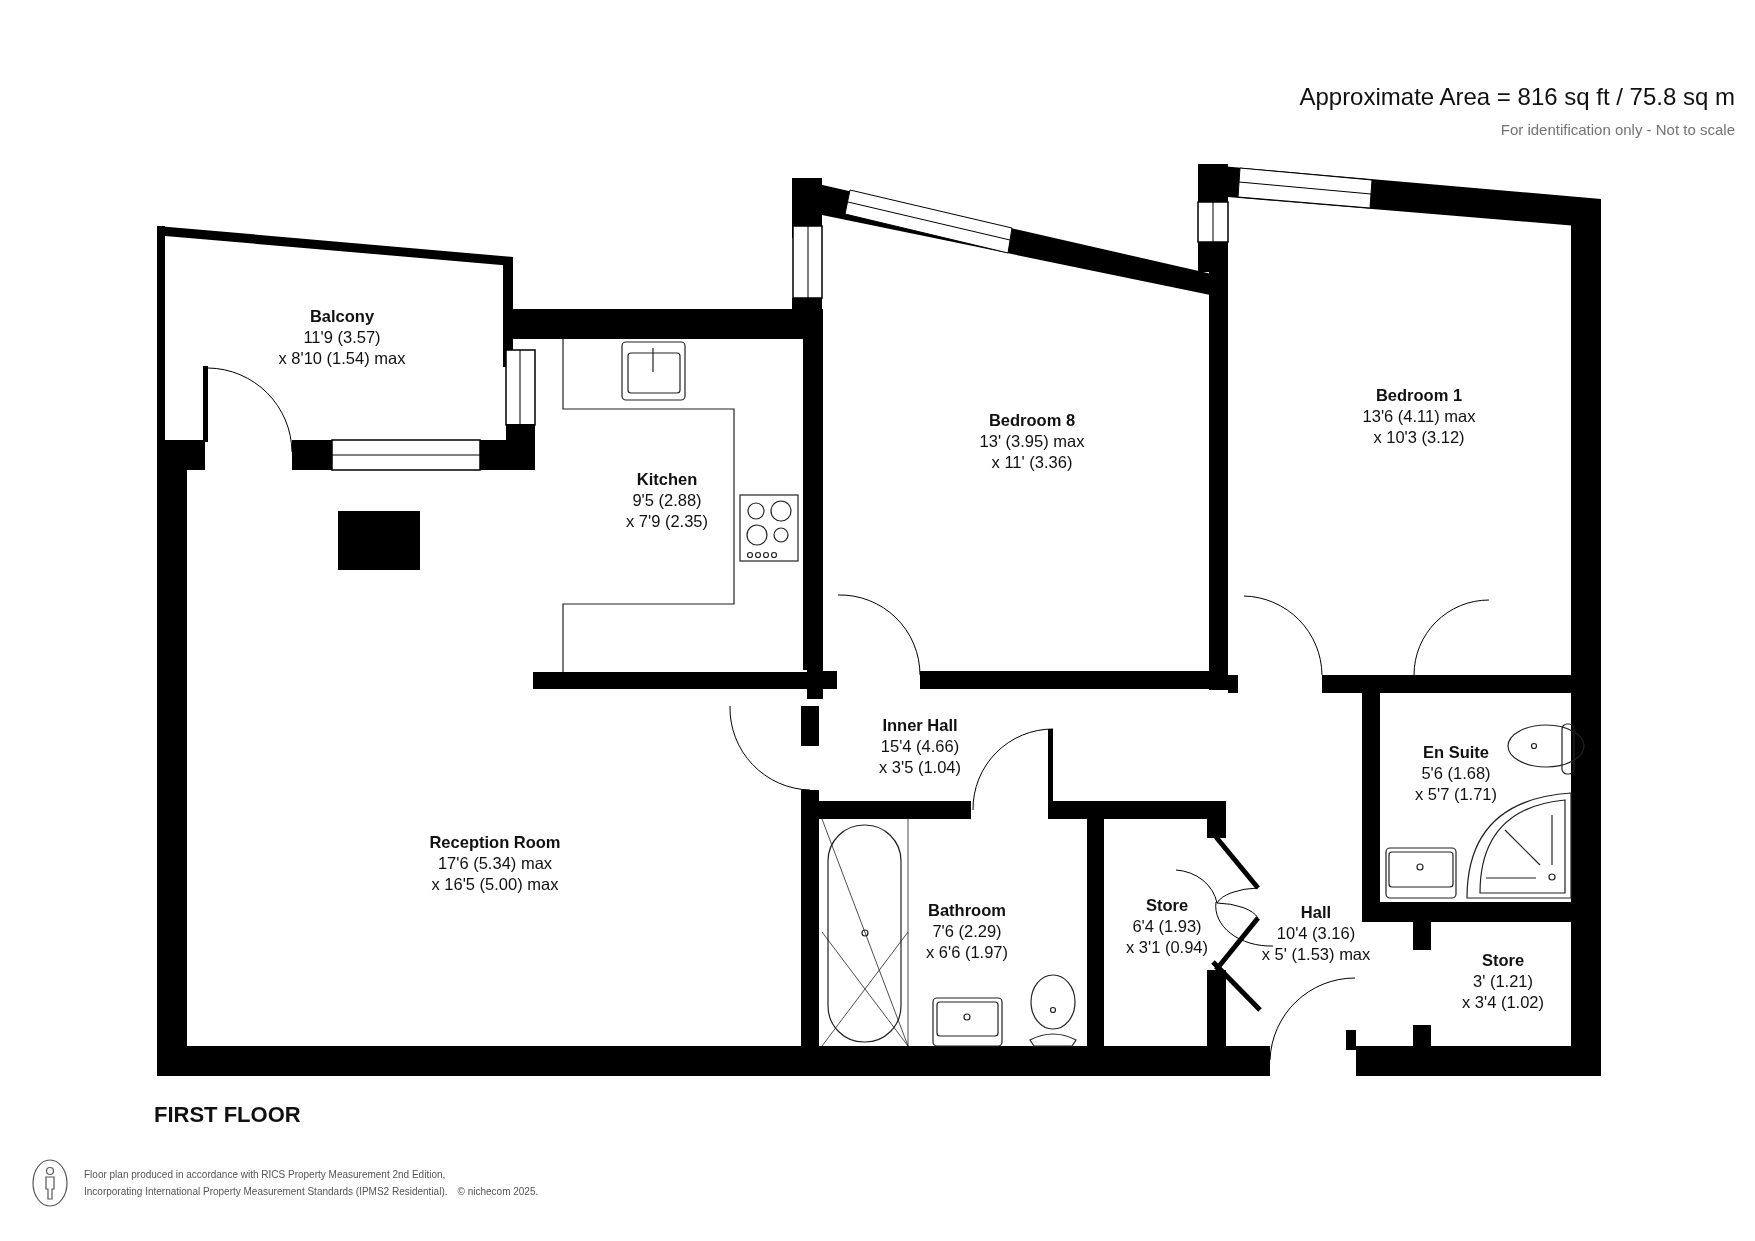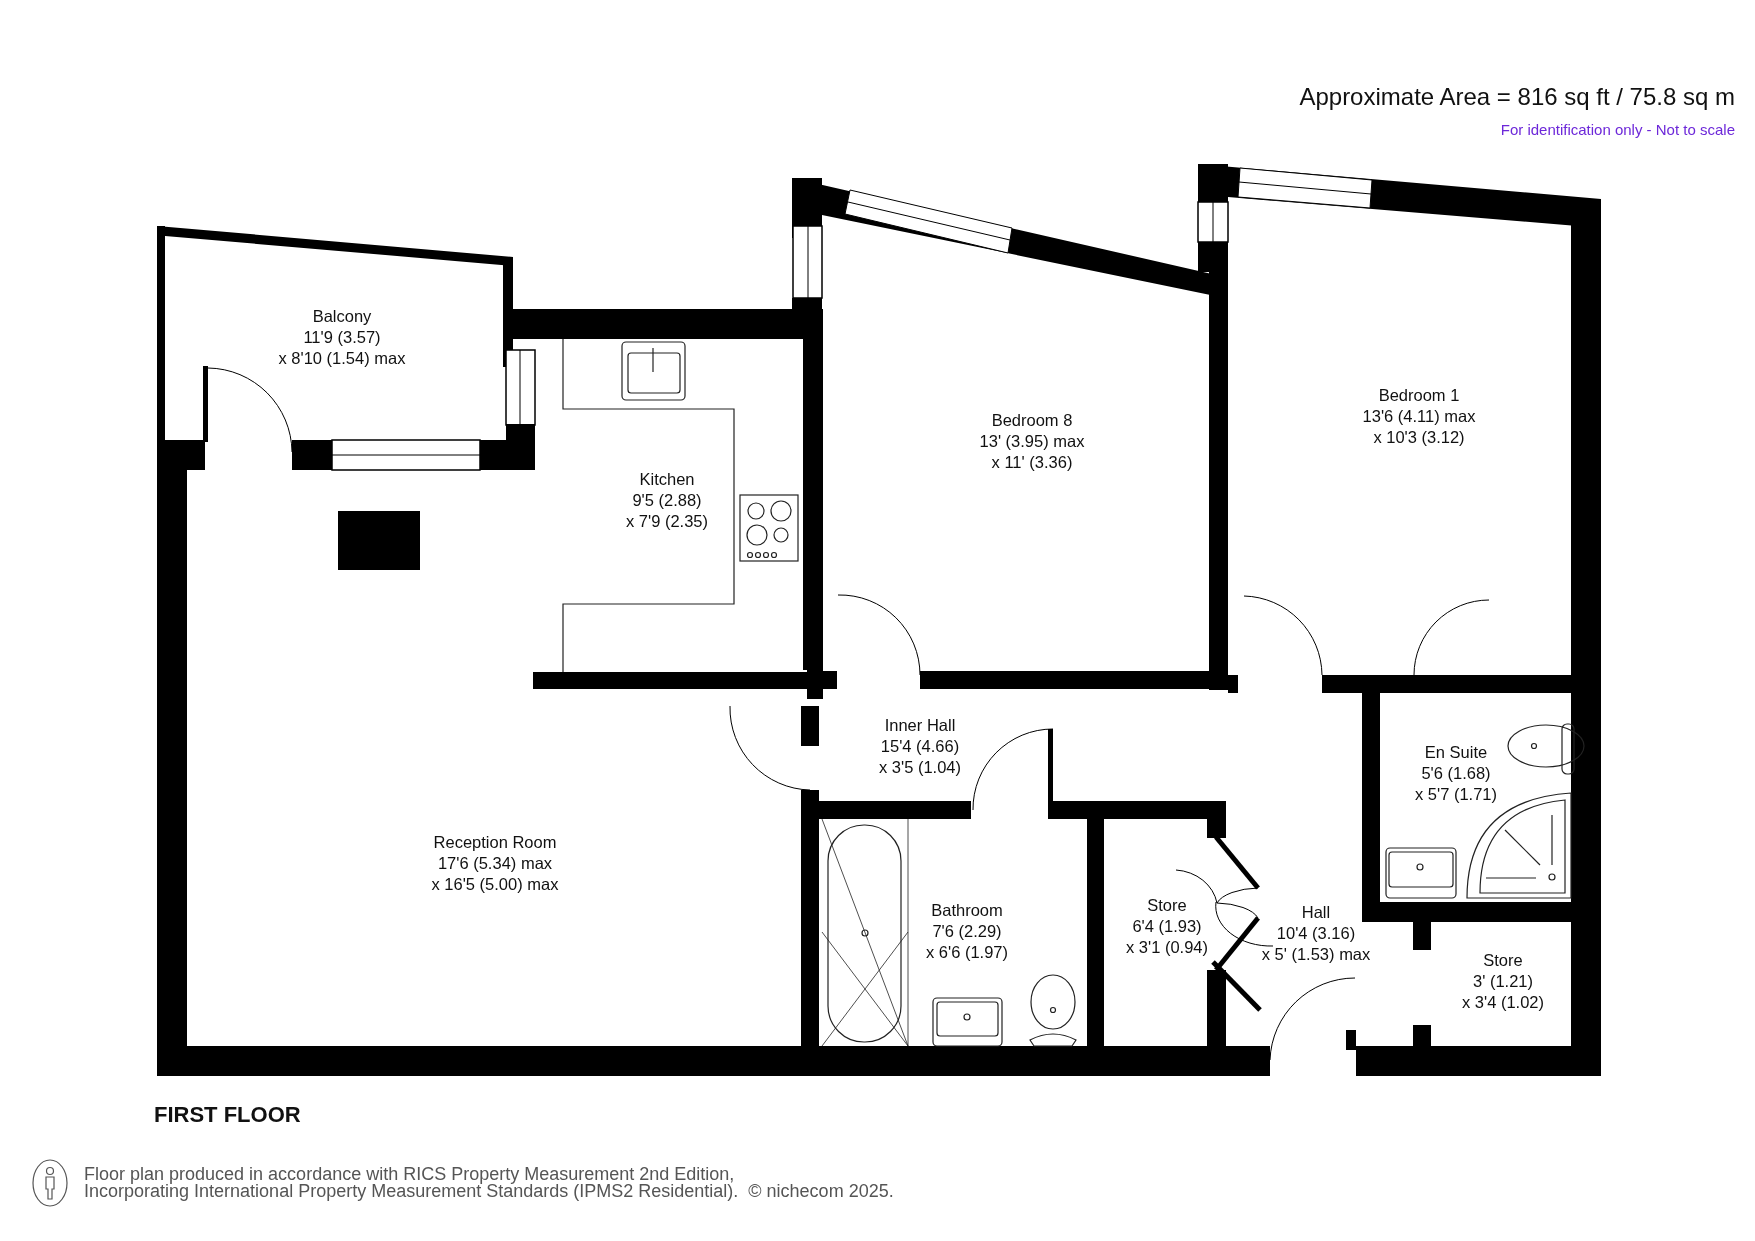--- a/index.html
+++ b/index.html
@@ -1,25 +1,25 @@
 <!DOCTYPE html>
 <html><head>
 <meta charset="utf-8">
 <style>
   html, body { margin: 0; padding: 0; background: #ffffff; }
   body { width: 1755px; height: 1241px; position: relative; overflow: hidden; font-family: "Liberation Sans", sans-serif; color: #111; }
   .area-title { position: absolute; right: 20px; top: 83px; font-size: 24px; color: #111; white-space: nowrap; }
-  .area-note { position: absolute; right: 20px; top: 121px; font-size: 15px; color: #6d28d9; white-space: nowrap; }
+  .area-note { position: absolute; right: 20px; top: 121px; font-size: 15px; color: #737373; white-space: nowrap; }
   #plan { position: absolute; left: 0; top: 0; }
   .room-label { position: absolute; text-align: center; transform: translateX(-50%); font-size: 16.5px; line-height: 21px; color: #111; white-space: nowrap; }
-  .room-label .name { font-weight: normal; display: block; }
+  .room-label .name { font-weight: bold; display: block; }
   .room-label .dim { display: block; }
   .floor-label { position: absolute; left: 154px; top: 1102px; font-size: 22px; font-weight: bold; color: #111; }
   .footer { position: absolute; left: 30px; top: 1158px; display: flex; align-items: center; }
-  .footer-text { font-size: 18px; line-height: 17px; color: #555; margin-left: 14px; }
+  .footer-text { font-size: 10px; line-height: 17px; color: #555; margin-left: 14px; }
   .footer-icon { width: 40px; height: 50px; }
   .copyright { margin-left: 10px; }
 </style>
 </head>
 <body>
 
 <svg id="plan" width="1755" height="1241" viewBox="0 0 1755 1241" xmlns="http://www.w3.org/2000/svg">
   <g fill="#000">
 
     <polygon points="157,226 513,257 513,266 165,236"></polygon>

